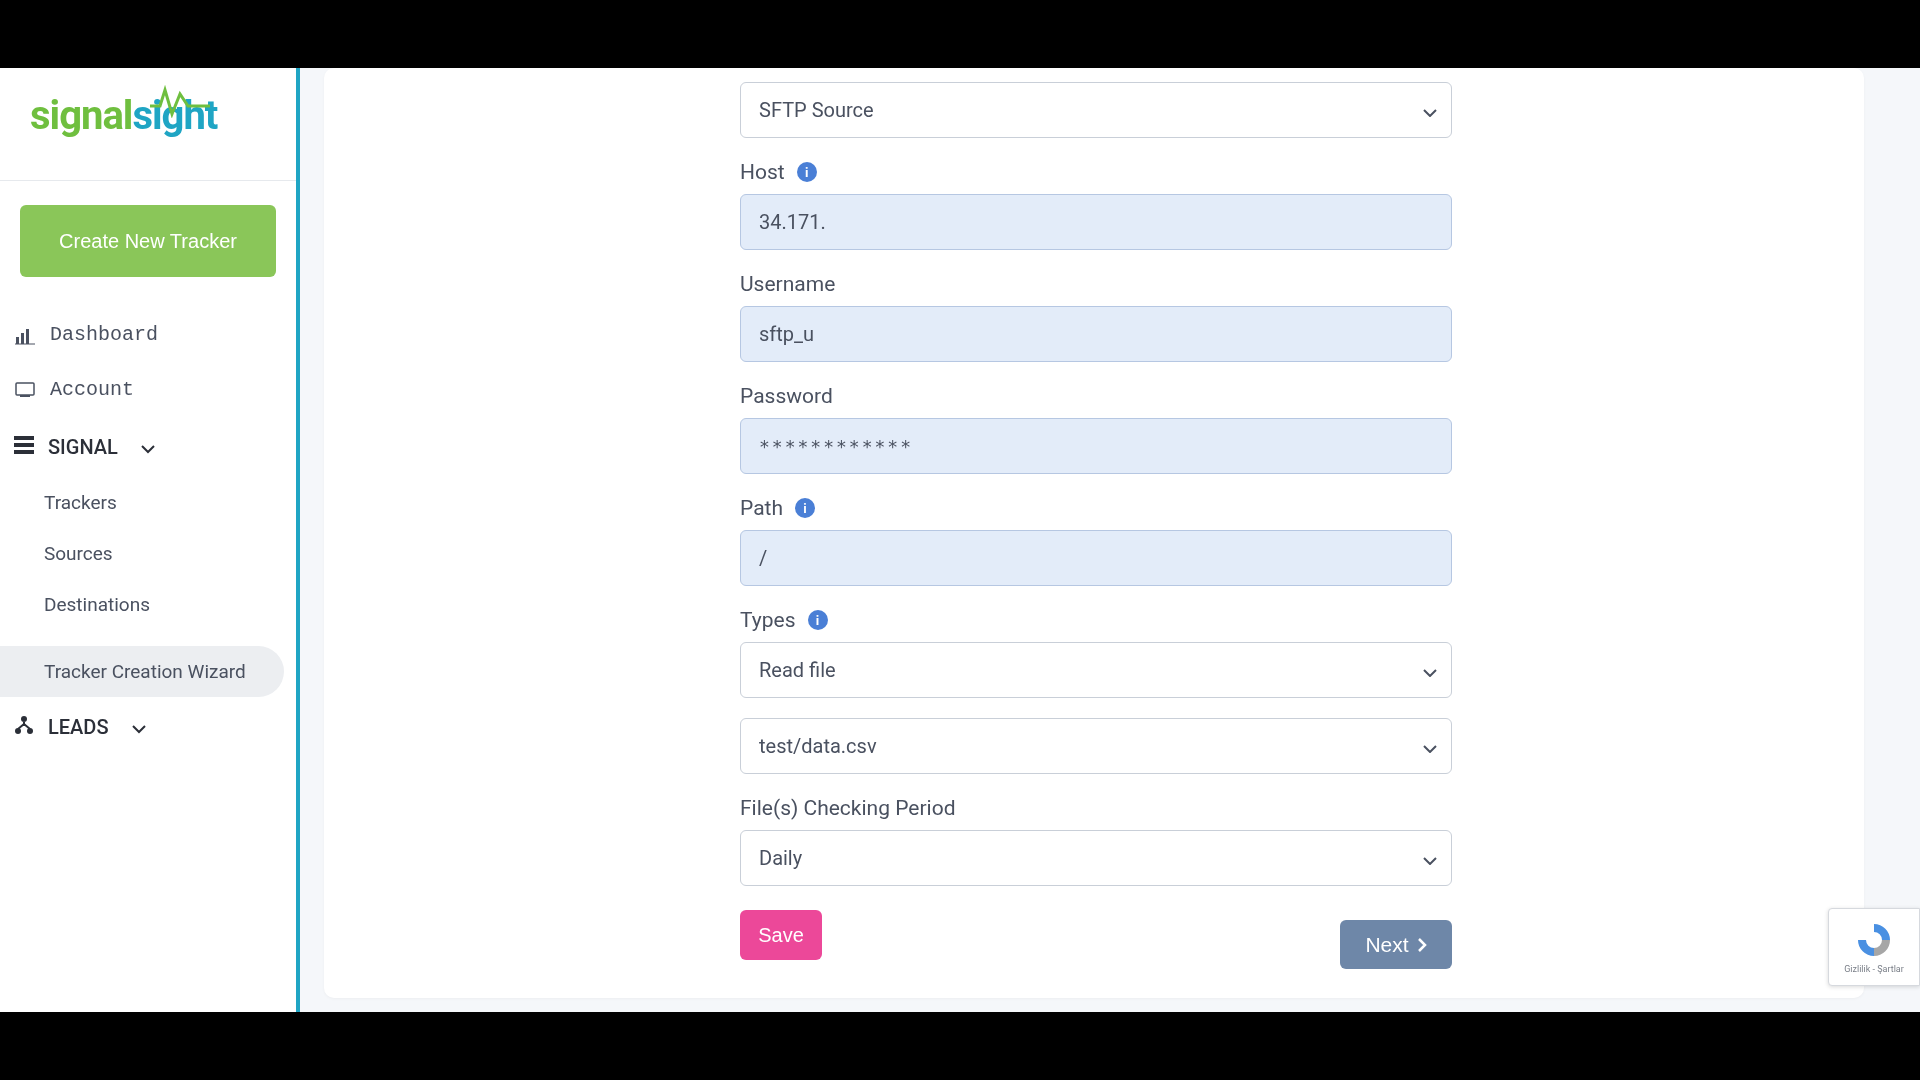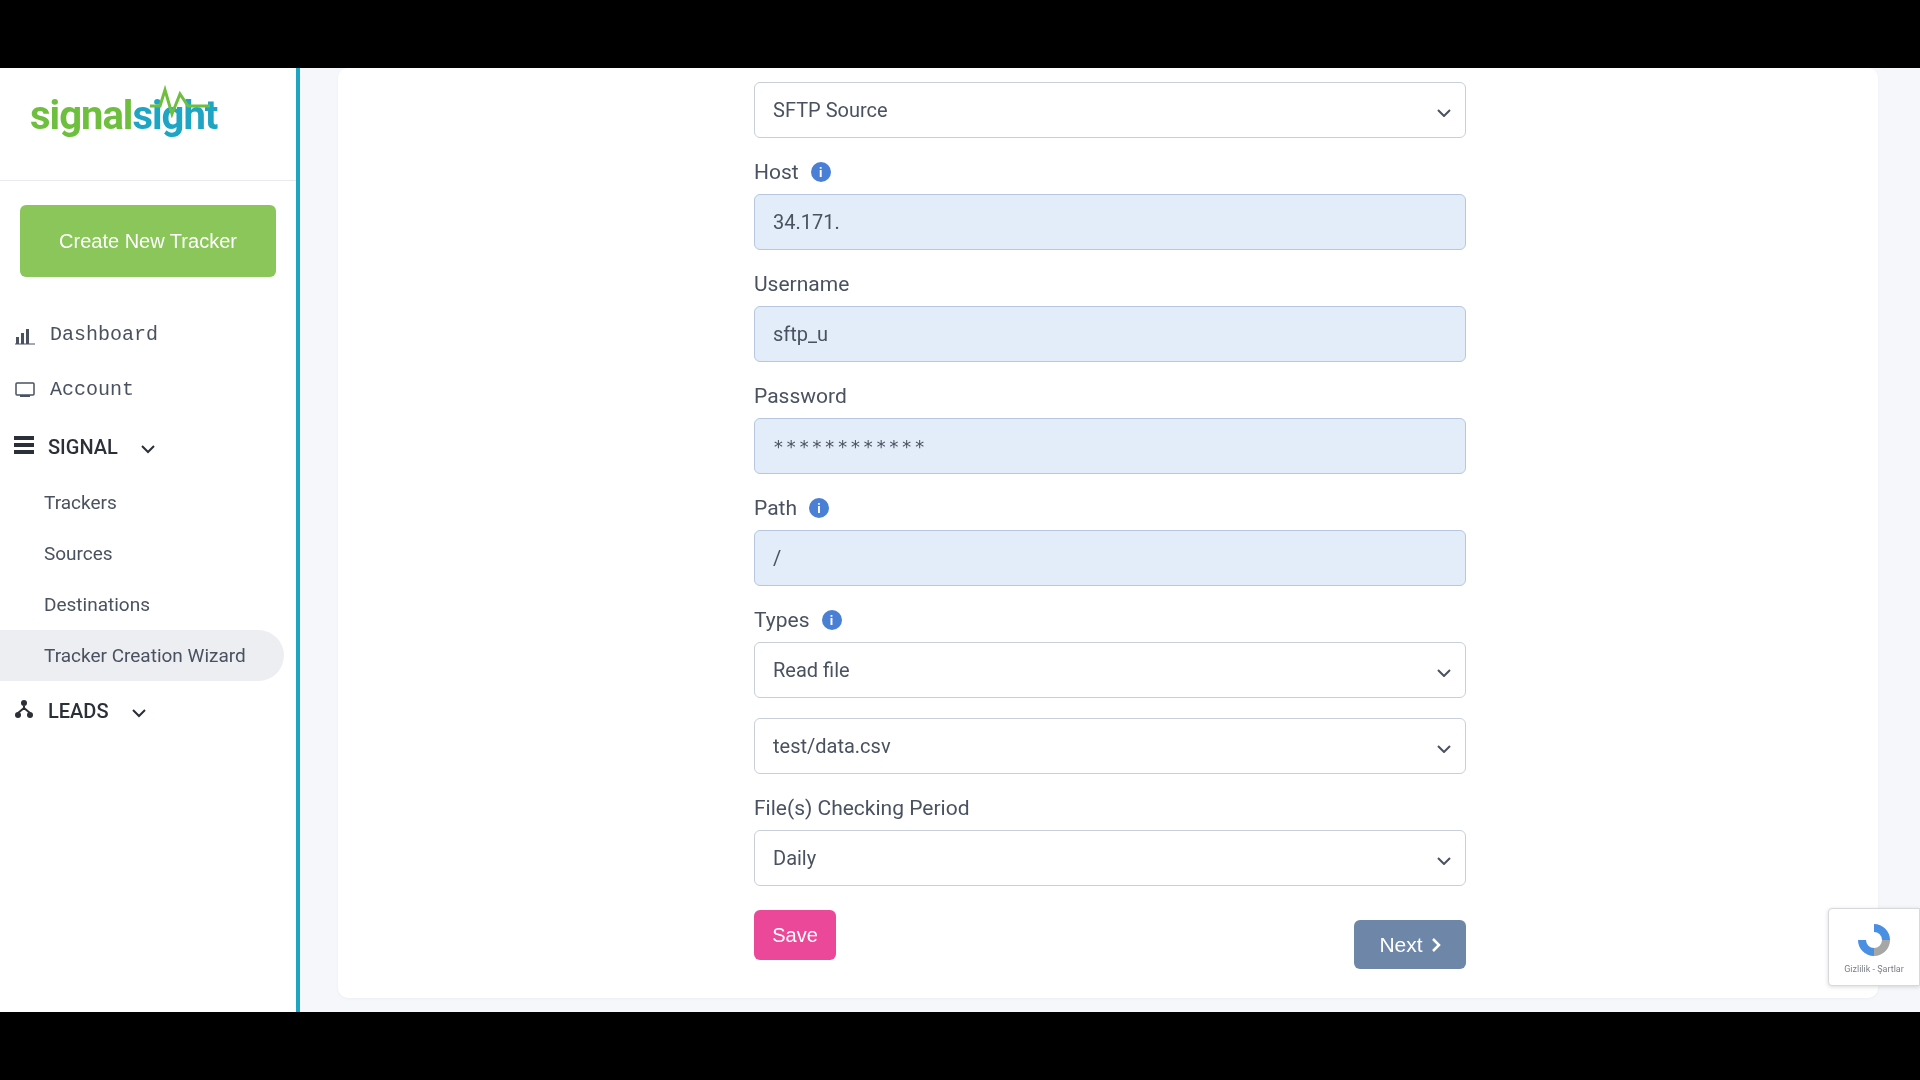--- a/index.html
+++ b/index.html
@@ -91,31 +91,32 @@
 .nav-sub {
   padding: 14px 14px 14px 44px;
   color: #4a5160;
   font-size: 19px;
   cursor: pointer;
   border-radius: 0 30px 30px 0;
   margin-right: 12px;
 }
 .nav-sub.active {
   background: #eceef1;
+  margin-top: 16px;
 }
 
 .main {
   flex: 1;
   position: relative;
   background: #f5f7fa;
 }
 
 .card {
   position: absolute;
-  left: 38px;
+  left: 24px;
   top: 0;
   width: 1540px;
   height: 930px;
   background: #fff;
   border-radius: 10px;
   box-shadow: 0 1px 3px rgba(0,0,0,0.04);
 }
 
 .form {
   position: absolute;

